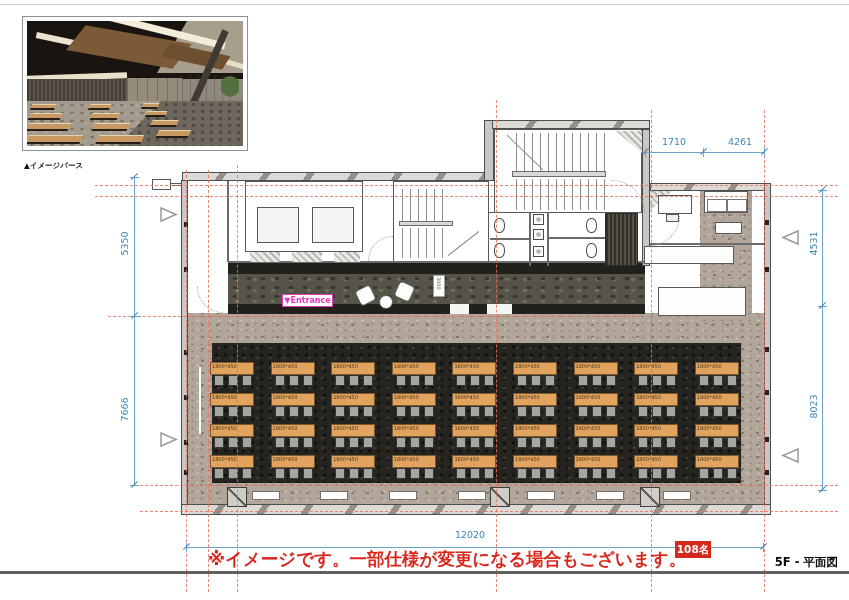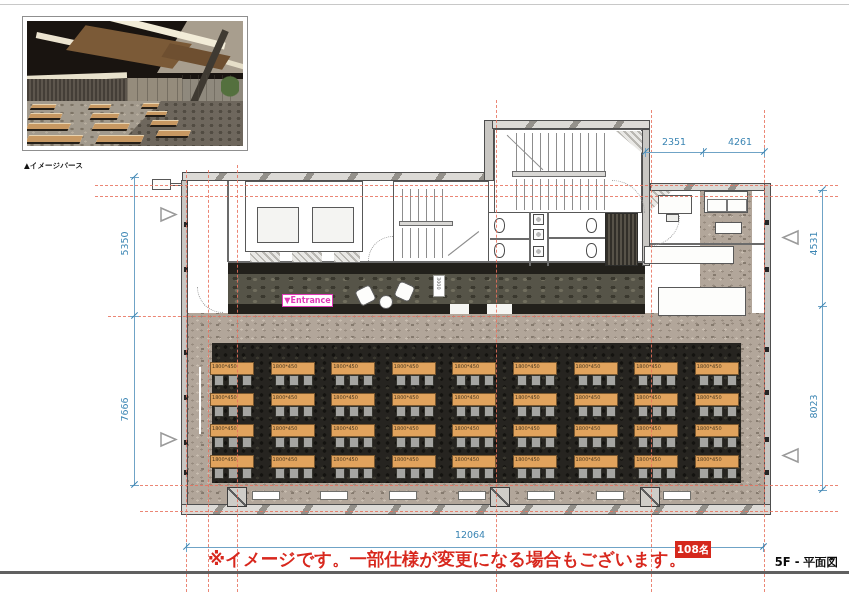--- a/index.html
+++ b/index.html
@@ -456,21 +456,21 @@
   <div class="redh" style="left:140px;top:485px;width:698px;"></div>
   <div class="redh" style="left:140px;top:511px;width:698px;"></div>
 
   <div class="dimline" style="left:645px;top:152px;width:119px;height:1px;"></div>
   <div class="dimline" style="left:645px;top:148px;width:1px;height:9px;"></div>
   <div class="dimline" style="left:703px;top:148px;width:1px;height:9px;"></div>
   <div class="dimline" style="left:764px;top:148px;width:1px;height:9px;"></div>
   <div class="dimtick" style="left:641px;top:151px;"></div>
   <div class="dimtick" style="left:699px;top:151px;"></div>
   <div class="dimtick" style="left:760px;top:151px;"></div>
-  <div class="dim" style="left:649px;top:136px;width:50px;">2351</div>
+  <div class="dim" style="left:649px;top:136px;width:50px;">1710</div>
   <div class="dim" style="left:715px;top:136px;width:50px;">4261</div>
 
   <div class="dimline" style="left:134px;top:177px;width:1px;height:308px;"></div>
   <div class="dimline" style="left:130px;top:177px;width:9px;height:1px;"></div>
   <div class="dimline" style="left:130px;top:316px;width:9px;height:1px;"></div>
   <div class="dimline" style="left:130px;top:485px;width:9px;height:1px;"></div>
   <div class="dimtick" style="left:130px;top:176px;"></div>
   <div class="dimtick" style="left:130px;top:315px;"></div>
   <div class="dimtick" style="left:130px;top:484px;"></div>
   <div class="dim rot" style="left:104px;top:238px;width:40px;">5350</div>
@@ -484,21 +484,21 @@
   <div class="dimtick" style="left:818px;top:305px;"></div>
   <div class="dimtick" style="left:818px;top:489px;"></div>
   <div class="dim rot" style="left:793px;top:238px;width:40px;">4531</div>
   <div class="dim rot" style="left:793px;top:401px;width:40px;">8023</div>
 
   <div class="dimline" style="left:186px;top:547px;width:578px;height:1px;"></div>
   <div class="dimline" style="left:186px;top:543px;width:1px;height:9px;"></div>
   <div class="dimline" style="left:763px;top:543px;width:1px;height:9px;"></div>
   <div class="dimtick" style="left:182px;top:546px;"></div>
   <div class="dimtick" style="left:759px;top:546px;"></div>
-  <div class="dim" style="left:440px;top:529px;width:60px;">12064</div>
+  <div class="dim" style="left:440px;top:529px;width:60px;">12020</div>
 
   <svg class="tri" style="left:159px;top:206px;" width="19" height="17">
       <polygon points="2,2 17,8.5 2,15" fill="#fff" stroke="#9a9a9a" stroke-width="1.5"></polygon>
     </svg>
   <svg class="tri" style="left:159px;top:431px;" width="19" height="17">
       <polygon points="2,2 17,8.5 2,15" fill="#fff" stroke="#9a9a9a" stroke-width="1.5"></polygon>
     </svg>
   <svg class="tri" style="left:781px;top:229px;" width="19" height="17">
       <polygon points="17,2 2,8.5 17,15" fill="#fff" stroke="#9a9a9a" stroke-width="1.5"></polygon>
     </svg>

